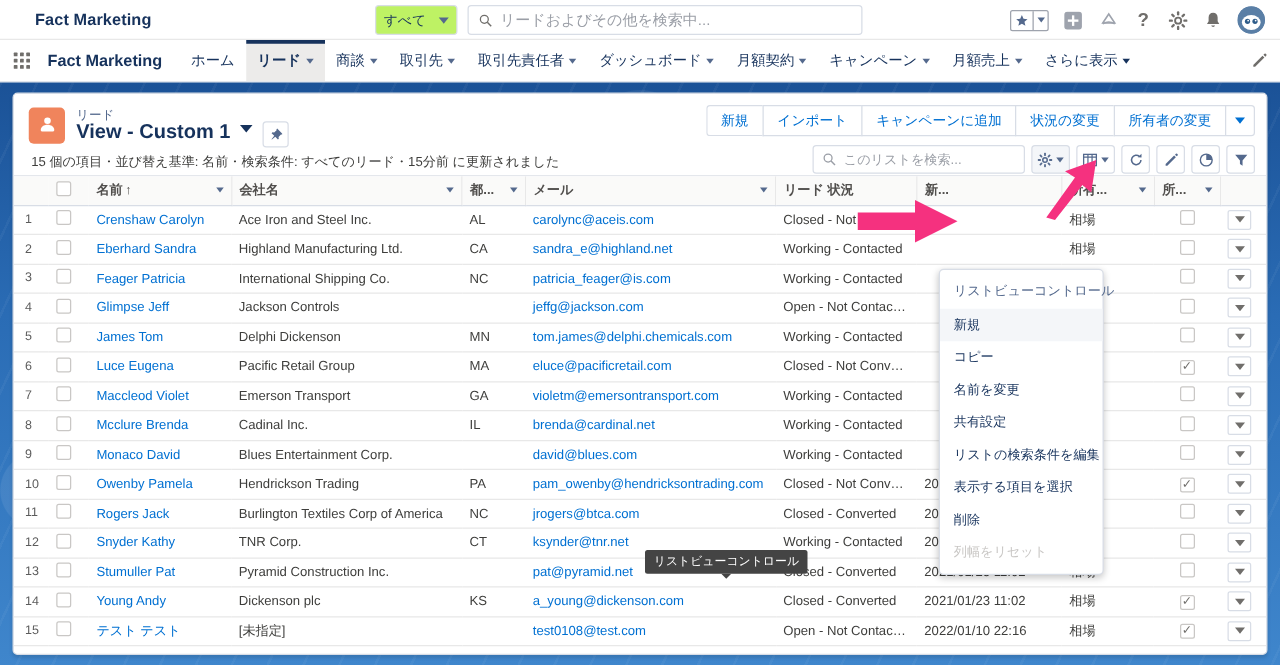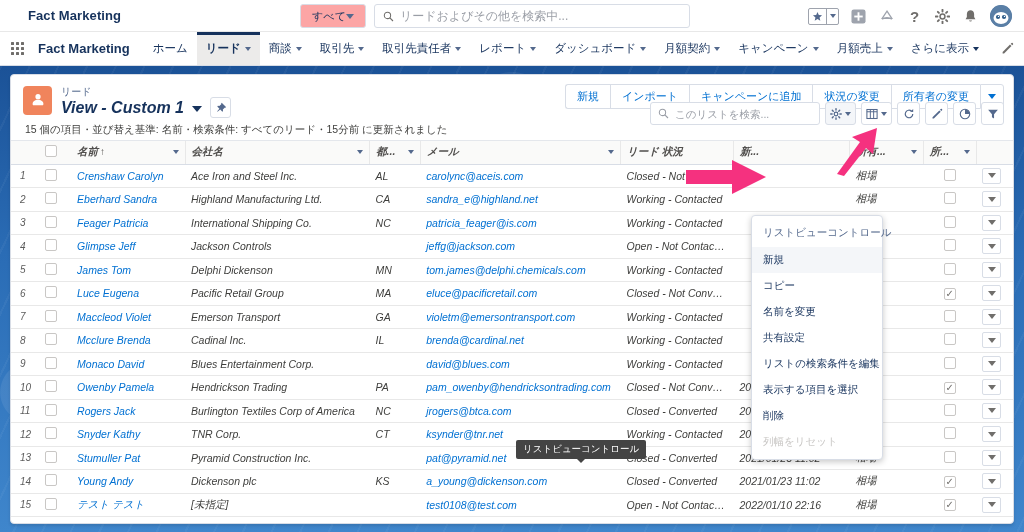--- a/index.html
+++ b/index.html
@@ -20,21 +20,21 @@
   }
   .gh-logo {
     font-size:13px; font-weight:bold; color:#16325c;
     margin-left:28px; letter-spacing:0.1px; white-space:nowrap;
   }
   .gh-search-wrap {
     position:absolute; left:300px; top:4px; display:flex; align-items:center; height:24px;
   }
   .scope-select {
     width:66px; height:24px; border:1px solid #d8dde6; border-radius:3px;
-    background:#fca5a5; display:flex; align-items:center; justify-content:center;
+    background:#bef264; display:flex; align-items:center; justify-content:space-between;
     padding:0 6px; font-size:11px; color:#16325c; cursor:pointer;
   }
   .scope-select .caret { border-left:4px solid transparent; border-right:4px solid transparent;
     border-top:5px solid #54698d; }
   .search-box {
     margin-left:8px; width:316px; height:24px; border:1px solid #d8dde6; border-radius:3px;
     background:#fff; display:flex; align-items:center; padding:0 8px;
   }
   .search-box input {
     border:0; outline:0; font-size:12px; color:#16325c; width:100%;
@@ -90,55 +90,55 @@
     position:absolute; top:74px; left:10px; width:1004px; height:450px;
     background:#fff; border:1px solid #d8dde6; border-radius:4px;
     box-shadow:0 2px 3px rgba(0,0,0,0.12); overflow:hidden;
   }
   .card-header { position:relative; height:66px; border-bottom:1px solid #e4e7ec; }
   .lv-icon {
     position:absolute; left:12px; top:11px; width:29px; height:29px; border-radius:4px;
     background:#f0845c; display:flex; align-items:center; justify-content:center;
   }
   .lv-label { position:absolute; left:50px; top:10px; font-size:10px; color:#54698d;}
-  .lv-title-row { position:absolute; left:50px; top:22px; display:flex; align-items:center; gap:8px;font-style:italic;}
+  .lv-title-row { position:absolute; left:50px; top:22px; display:flex; gap:8px;}
   .lv-title { font-size:16px; font-weight:bold; color:#16325c; white-space:nowrap;}
   .lv-caret { border-left:5px solid transparent; border-right:5px solid transparent; border-top:6px solid #16325c; margin-top:3px;}
   .pin-btn {
     width:21px; height:21px; border:1px solid #d8dde6; border-radius:3px; background:#fff;
     display:flex; align-items:center; justify-content:center; cursor:pointer;
   }
   .lv-meta { position:absolute; left:14px; top:48px; font-size:10.5px; color:#3e3e3c; white-space:nowrap;}
 
   .btn-group { position:absolute; right:9px; top:9px; display:flex; height:25px; }
   .btn {
     border:1px solid #d8dde6; border-right:0; background:#fff; color:#0070d2;
     font-size:11px; padding:0 11px; display:flex; align-items:center; cursor:pointer; white-space:nowrap;
     font-family:inherit;
   }
   .btn:first-child { border-radius:3px 0 0 3px;}
   .btn.last { border-right:1px solid #d8dde6; border-radius:0 3px 3px 0; padding:0 7px;}
   .btn .dcaret { border-left:4px solid transparent; border-right:4px solid transparent; border-top:5px solid #0070d2;}
 
-  .tool-row { position:absolute; right:9px; top:27px; display:flex; align-items:center; gap:5px;}
+  .tool-row { position:absolute; right:9px; top:41px; display:flex; align-items:center; gap:5px;}
   .list-search {
     width:170px; height:23px; border:1px solid #d8dde6; border-radius:3px; background:#fff;
     display:flex; align-items:center; padding:0 7px;
   }
   .list-search input { border:0; outline:0; font-size:10.5px; width:100%; background:transparent; font-family:inherit; color:#16325c;}
   .list-search input::placeholder{ color:#9a9ea6;}
   .ibtn {
     height:23px; min-width:23px; border:1px solid #d8dde6; border-radius:3px; background:#fff;
     display:flex; align-items:center; justify-content:center; gap:3px; cursor:pointer; padding:0 4px; color:#706e6b;
   }
   .ibtn .dcaret { border-left:3.5px solid transparent; border-right:3.5px solid transparent; border-top:4.5px solid #54698d;}
   .ibtn.active { background:#f4f6f9; }
 
   
-  .tbl-wrap { position:absolute; top:66px; left:0; right:0; bottom:0; overflow:hidden;font-style:italic;}
+  .tbl-wrap { position:absolute; top:66px; left:0; right:0; bottom:0; overflow:hidden;}
   table { border-collapse:collapse; width:100%; table-layout:fixed; }
   thead th {
     background:#fafaf9; border-bottom:1px solid #d8dde6; border-right:1px solid #e8e8e8;
     height:23px; font-size:10.5px; color:#514f4d; font-weight:bold; text-align:left;
     padding:0 6px; white-space:nowrap; position:relative; overflow:hidden;
   }
   thead th .thwrap { display:flex; align-items:center; justify-content:space-between; gap:2px;}
   thead th .hcaret { border-left:3.5px solid transparent; border-right:3.5px solid transparent; border-top:4.5px solid #54698d; flex:0 0 auto;}
   thead th .sortarrow { font-size:10px; color:#514f4d; margin-left:2px;}
   tbody td {
@@ -293,24 +293,20 @@
       <div class="nav-item">
           <span>商談</span>
           <span class="chev"></span>
         </div>
       <div class="nav-item">
           <span>取引先</span>
           <span class="chev"></span>
         </div>
       <div class="nav-item">
           <span>取引先責任者</span>
-          <span class="chev"></span>
-        </div>
-      <div class="nav-item">
-          <span>レポート</span>
           <span class="chev"></span>
         </div>
       <div class="nav-item">
           <span>ダッシュボード</span>
           <span class="chev"></span>
         </div>
       <div class="nav-item">
           <span>月額契約</span>
           <span class="chev"></span>
         </div>

